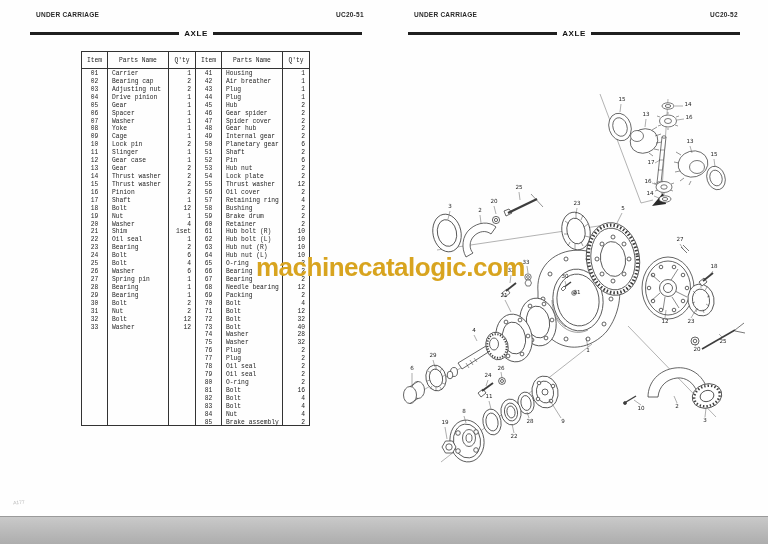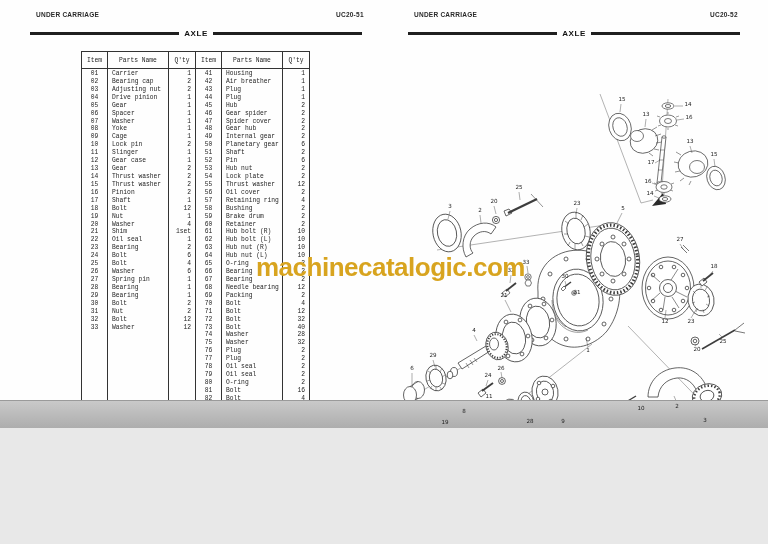--- a/index.html
+++ b/index.html
@@ -1,16 +1,16 @@
 <!DOCTYPE html>
 <html><head>
 <meta charset="utf-8">
 <style>
   html,body{margin:0;padding:0;background:#e8e8e8;}
-  .screen{position:relative;width:768px;height:428px;background:#fefefe;overflow:hidden;
+  .screen{position:relative;width:768px;height:544px;background:#fefefe;overflow:hidden;
           font-family:"Liberation Sans",sans-serif;color:#222;}
   
   .pg-hdr{position:absolute;font-size:6.5px;font-weight:700;letter-spacing:.25px;color:#2a2a2a;white-space:nowrap;}
   .titlebar{position:absolute;top:29px;width:332px;display:flex;align-items:center;gap:5px;}
   .titlebar .line{flex:1;height:2.2px;background:#1f1f1f;}
   .titlebar .t{font-weight:700;font-size:8px;letter-spacing:.6px;color:#111;}
   
   .ptable{position:absolute;left:81px;top:51px;width:229px;height:375px;border:1px solid #333;
           box-sizing:border-box;display:flex;font-family:"Liberation Mono","DejaVu Sans Mono",monospace;}
   .thalf{position:relative;flex:1;box-sizing:border-box;}

